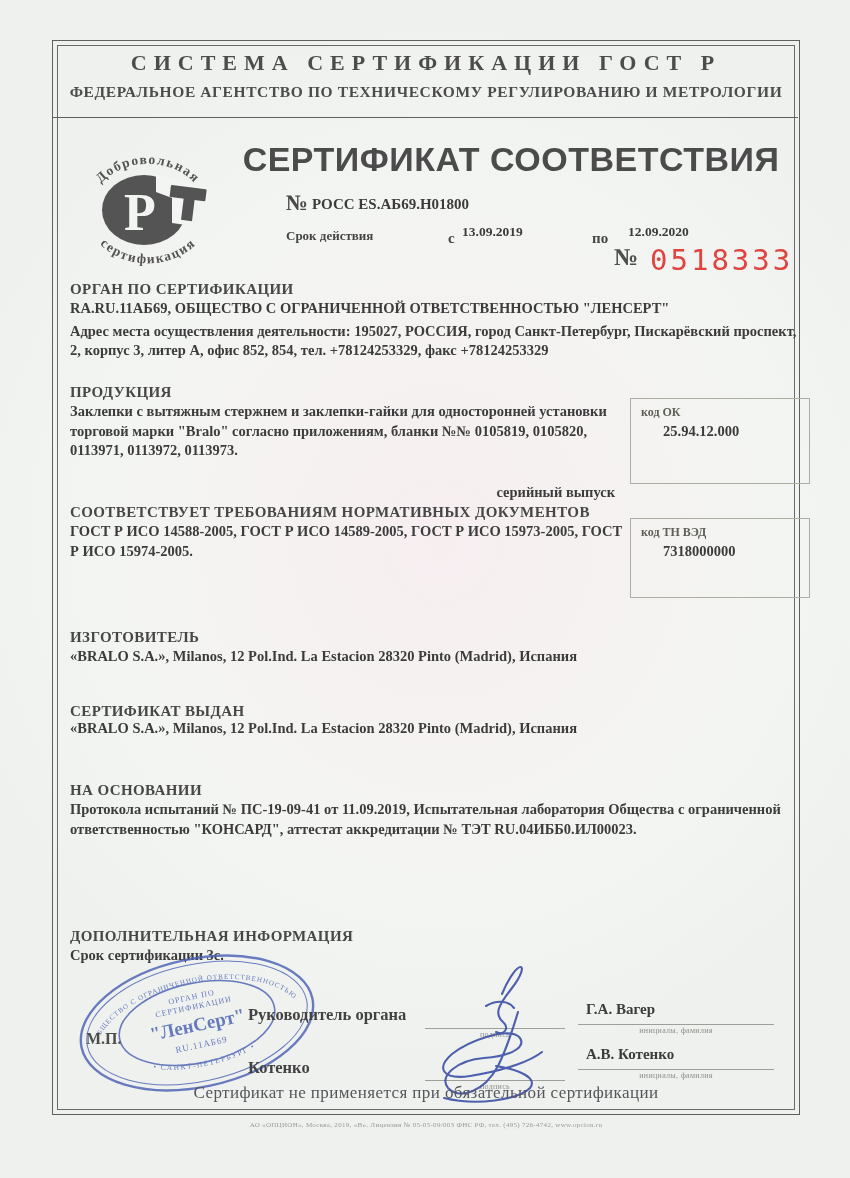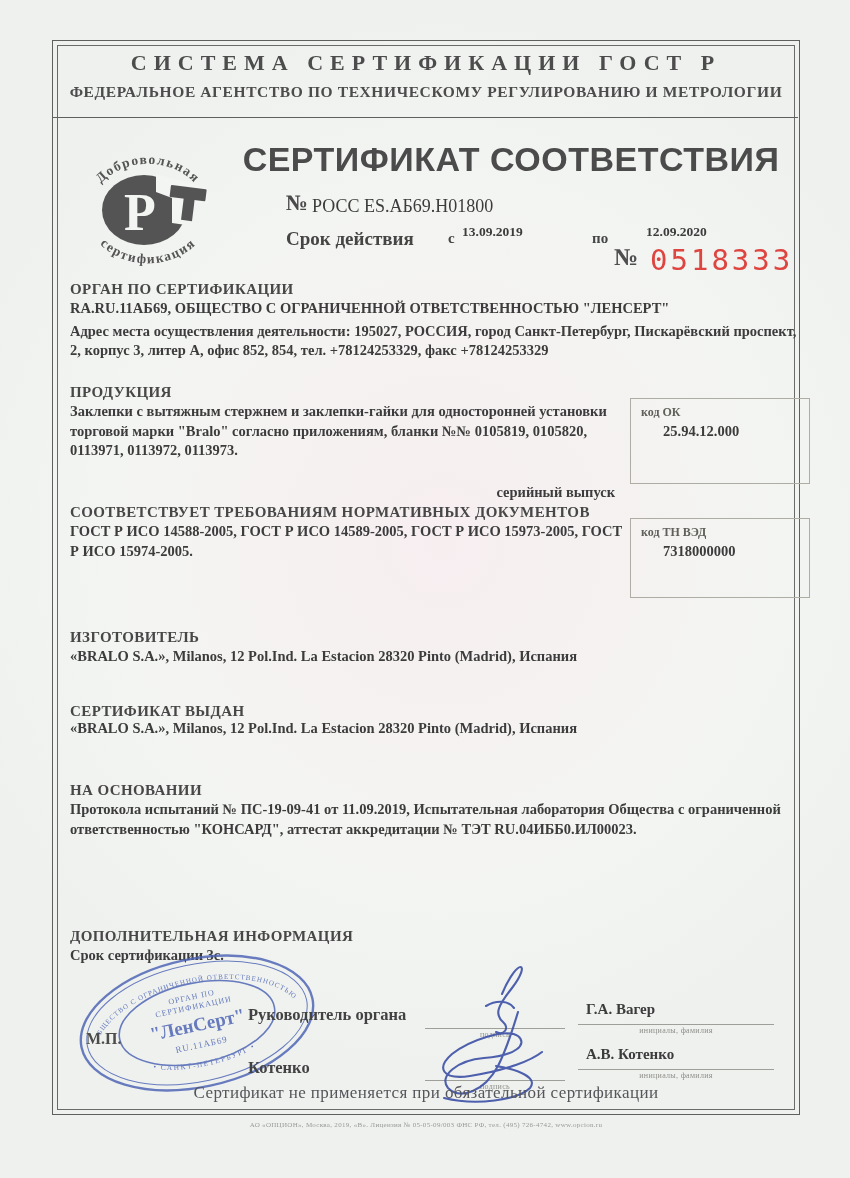--- a/index.html
+++ b/index.html
@@ -20,22 +20,22 @@
   .hdr{position:absolute;left:58px;top:50px;width:736px;text-align:center;}
   .hdr-1{font-size:22px;font-weight:700;letter-spacing:7px;color:#4c4c4c;}
   .hdr-2{font-size:15.5px;font-weight:700;letter-spacing:.6px;color:#4c4c4c;margin-top:7px;}
   .doc-title{
     position:absolute;left:228px;top:140px;width:566px;text-align:center;
     font-family:"Liberation Sans", sans-serif;font-weight:700;font-size:34px;
     color:#4b4b4b;letter-spacing:.5px;white-space:nowrap;
   }
   .abs{position:absolute;}
   .num-sign{font-size:22px;color:#4a4a4a;font-weight:600;}
-  .cert-num{font-size:18px;font-weight:400;color:#3c3c3c;}
-  .validity-label{font-size:19px;font-weight:700;color:#454545;}
+  .cert-num{font-size:15px;font-weight:700;color:#3c3c3c;}
+  .validity-label{font-size:13px;font-weight:700;color:#454545;}
   .small-word{font-size:15px;font-weight:600;color:#454545;}
   .date{font-size:13.5px;font-weight:700;color:#3c3c3c;}
   .blank-sign{font-size:24px;color:#4e4e4e;font-weight:600;}
   .blank-num{font-family:"DejaVu Sans Mono", monospace;font-size:29px;letter-spacing:3px;color:#de4440;}
   .section{position:absolute;left:70px;}
   .sec-h{font-size:15px;font-weight:700;letter-spacing:.4px;color:#474747;margin:0 0 1px 0;}
   .sec-t{font-size:14.5px;font-weight:600;line-height:1.36;color:#3c3c3c;margin:0;}
   .sec-t.b{font-weight:700;}
   .code-box{
     position:absolute;left:630px;width:160px;border:1px solid #adada3;
@@ -95,21 +95,21 @@
 
 <div class="doc-title">СЕРТИФИКАТ СООТВЕТСТВИЯ</div>
 
 <span class="abs num-sign" style="left:286px;top:190px;">№</span>
 <span class="abs cert-num" style="left:312px;top:196px;">РОСС ES.АБ69.Н01800</span>
 
 <span class="abs validity-label" style="left:286px;top:228px;">Срок действия</span>
 <span class="abs small-word" style="left:448px;top:230px;">с</span>
 <span class="abs date" style="left:462px;top:224px;">13.09.2019</span>
 <span class="abs small-word" style="left:592px;top:230px;">по</span>
-<span class="abs date" style="left:646px;top:224px;font-family:Liberation Serif, serif;">12.09.2020</span>
+<span class="abs date" style="left:628px;top:224px;font-family:Liberation Serif, serif;">12.09.2020</span>
 
 <span class="abs blank-sign" style="left:614px;top:244px;">№</span>
 <span class="abs blank-num" style="left:650px;top:243px;">0518333</span>
 
 <div class="section" style="top:281px;width:736px;">
   <p class="sec-h">ОРГАН ПО СЕРТИФИКАЦИИ</p>
   <p class="sec-t b">RA.RU.11АБ69, ОБЩЕСТВО С ОГРАНИЧЕННОЙ ОТВЕТСТВЕННОСТЬЮ "ЛЕНСЕРТ"</p>
   <p class="sec-t" style="margin-top:3px;">Адрес места осуществления деятельности: 195027, РОССИЯ, город Санкт-Петербург, Пискарёвский проспект, 2, корпус 3, литер А, офис 852, 854, тел. +78124253329, факс +78124253329</p>
 </div>
 

